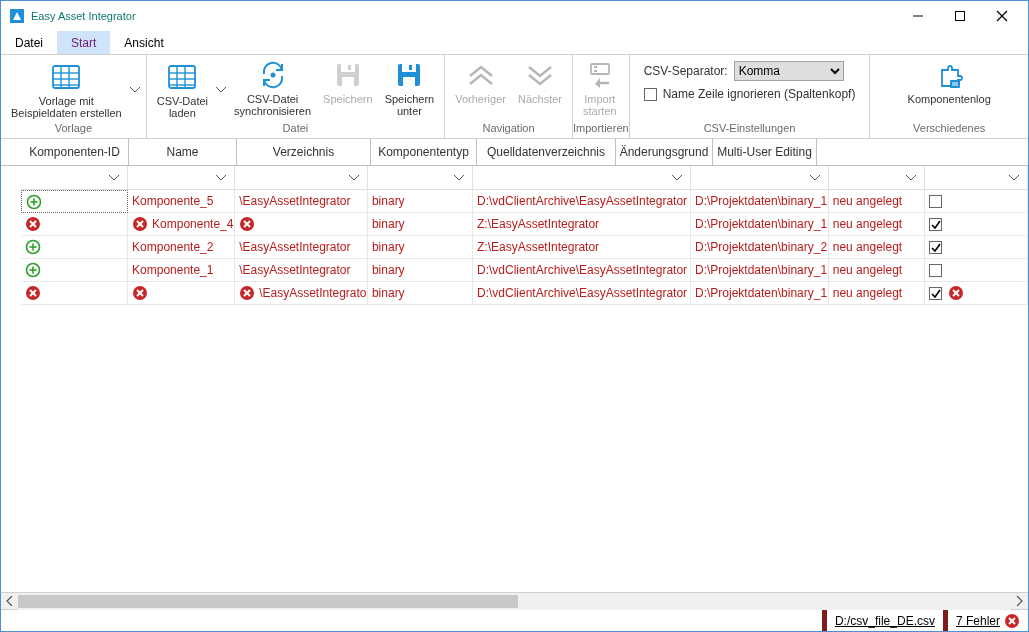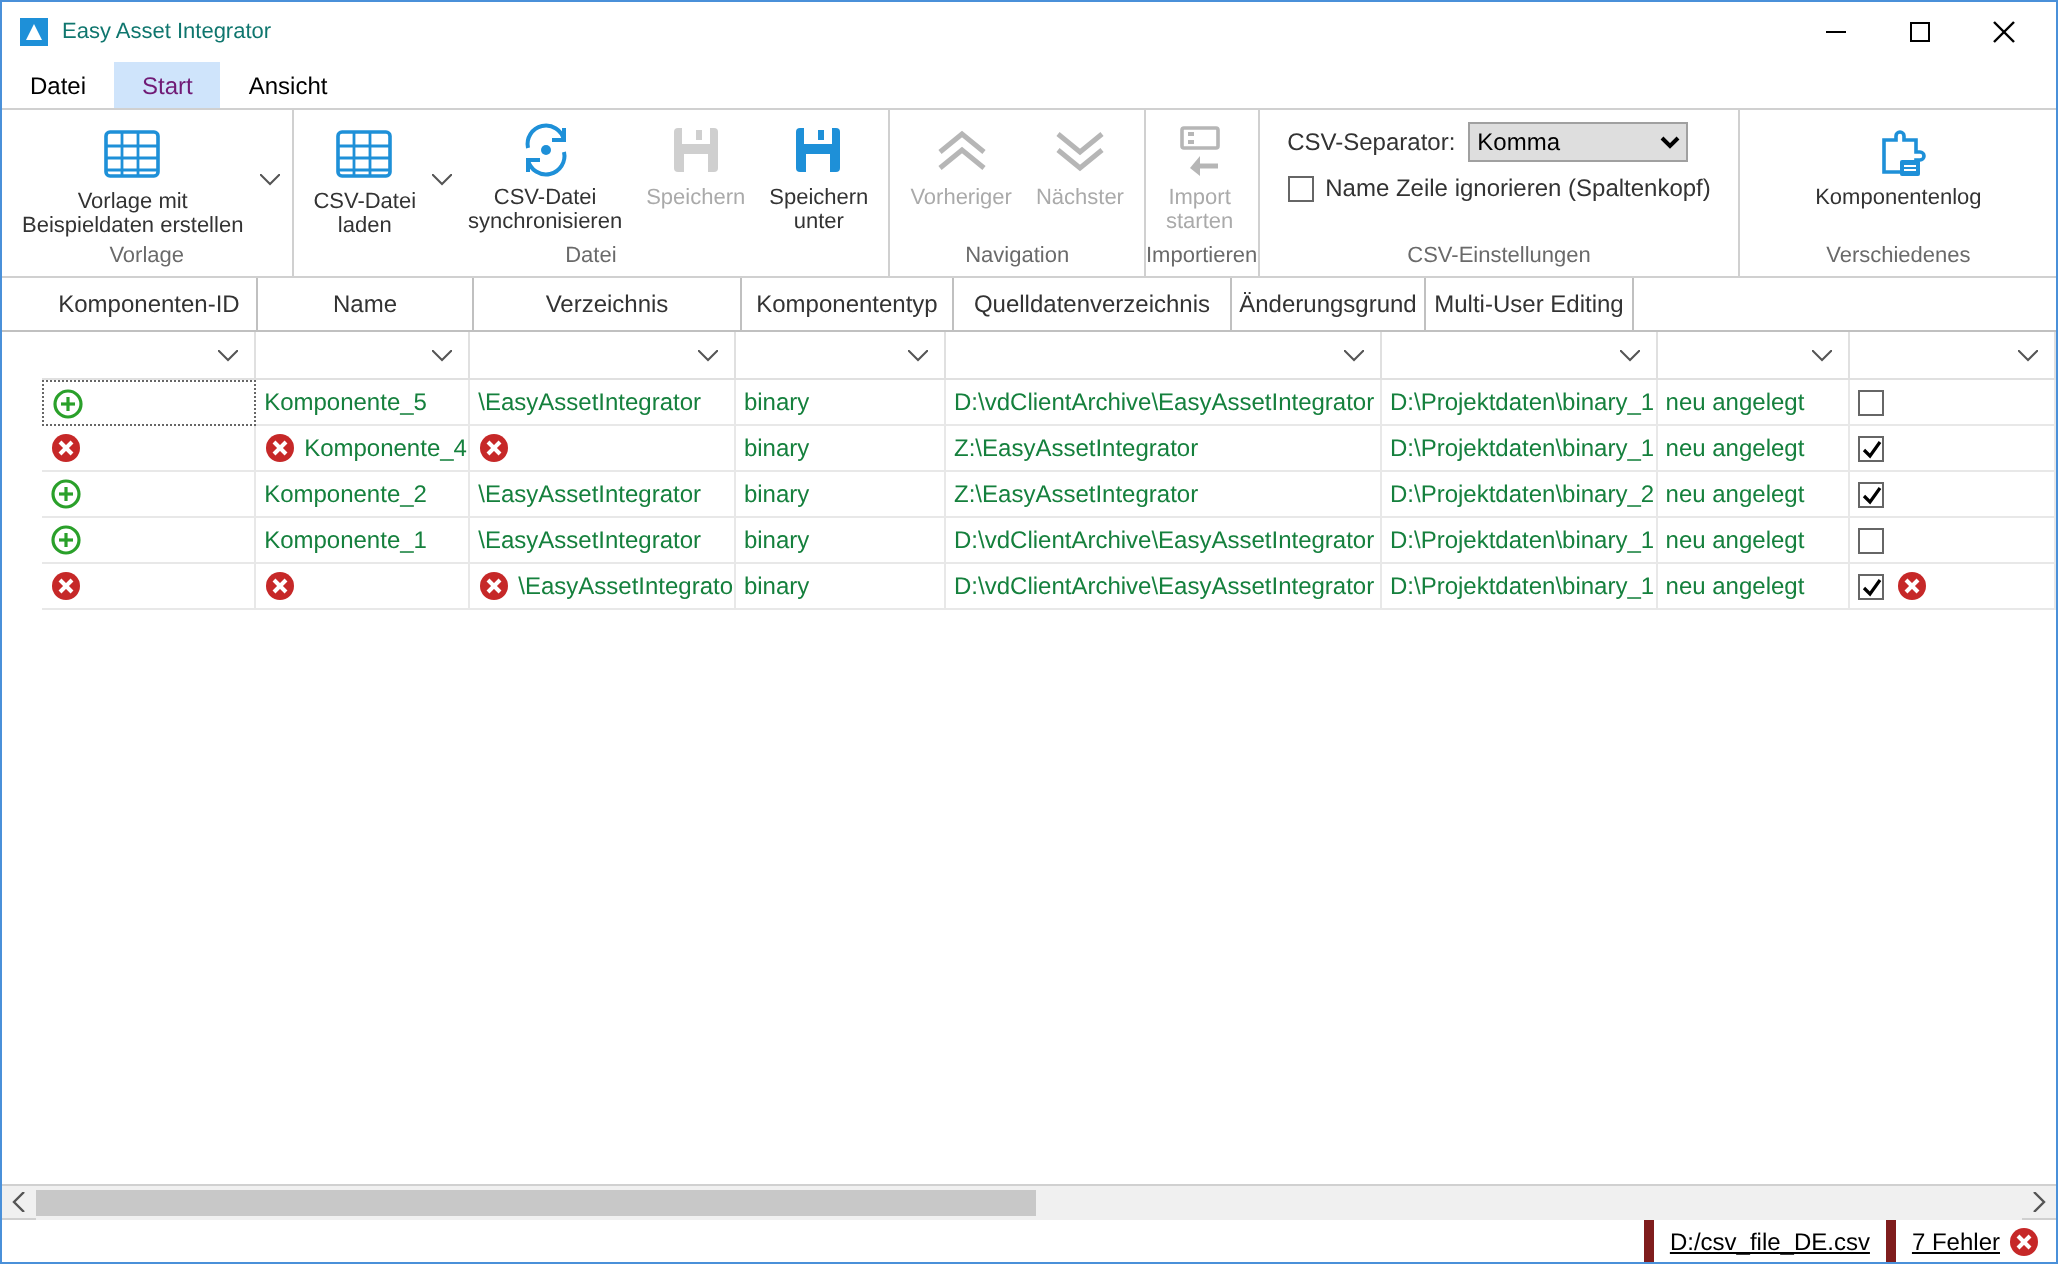--- a/index.html
+++ b/index.html
@@ -25,21 +25,21 @@
   .drop-arrow-area { width: 14px; height: 60px; display: flex; align-items: center; justify-content: center; cursor: pointer; }
   .csv-settings { padding: 4px 10px 0 10px; font-size: 12px; color: #333; display: flex; flex-direction: column; gap: 6px; }
   .csv-row { display: flex; align-items: center; gap: 6px; }
   select.sep { font-size: 12px; width: 110px; height: 20px; background:#dedede;border:1px solid #a0a0a0;}
   .chk { width: 13px; height: 13px; border: 1px solid #666; display: inline-block; background: #fff; }
   .grid-area { flex: 1; display: flex; flex-direction: column; overflow: hidden; }
   .grid-head, .grid-filter, .grid-row { display: flex; padding-left: 20px; }
   .grid-head { border-bottom: 1px solid #c0c0c0; background: #fff; }
   .grid-head .cell { border-right: 1px solid #c0c0c0; height: 26px; display: flex; align-items: center; justify-content: center; font-size: 12px; color: #333; cursor: pointer; }
   .grid-filter .cell { border-right: 1px solid #e0e0e0; border-bottom: 1px solid #e0e0e0; height: 24px; display: flex; align-items: center; justify-content: flex-end; padding: 0 6px; cursor: pointer; }
-  .grid-row .cell { border-right: 1px solid #e8e8e8; border-bottom: 1px solid #e8e8e8; height: 23px; display: flex; align-items: center; padding: 0 4px; font-size: 12px; color: #15803d; overflow: hidden; white-space: nowrap; }
+  .grid-row .cell { border-right: 1px solid #e8e8e8; border-bottom: 1px solid #e8e8e8; height: 23px; display: flex; align-items: center; padding: 0 4px; font-size: 12px; color: #b91c1c; overflow: hidden; white-space: nowrap; }
   .col-id { width: 108px; } .col-name { width: 108px; } .col-dir { width: 134px; } .col-type { width: 106px; }
   .col-work { width: 220px; } .col-src { width: 139px; } .col-reason { width: 97px; } .col-multi { width: 104px; }
   .filter-dd { display:inline-flex; align-items:center; justify-content:center; width:14px; height:14px;}
   .rows .cell.first-cell { border:1px dotted #666; }
   .scrollbar-h { height: 17px; border-top: 1px solid #d0d0d0; display: flex; align-items: center; background: #f0f0f0; }
   .sb-btn { width: 17px; height: 17px; display: flex; align-items: center; justify-content: center; cursor: pointer; }
   .sb-track { flex: 1; height: 17px; background: #f0f0f0; position: relative; }
   .sb-thumb { position: absolute; left: 0; top: 2px; height: 13px; width: 500px; background: #c8c8c8; }
   .statusbar { height: 22px; border-top: 1px solid #d0d0d0; display: flex; align-items: center; justify-content: flex-end; font-size: 12px; gap: 0; background: #fff; }
   .status-item { padding: 0 8px; border-left: 5px solid #7f1d1d; height: 100%; display: flex; align-items: center; gap: 4px; text-decoration: underline; }

